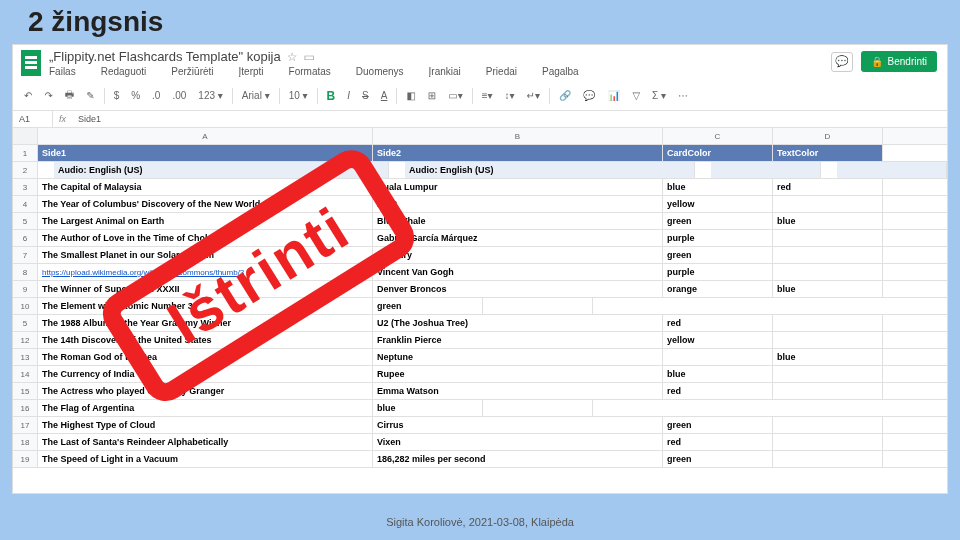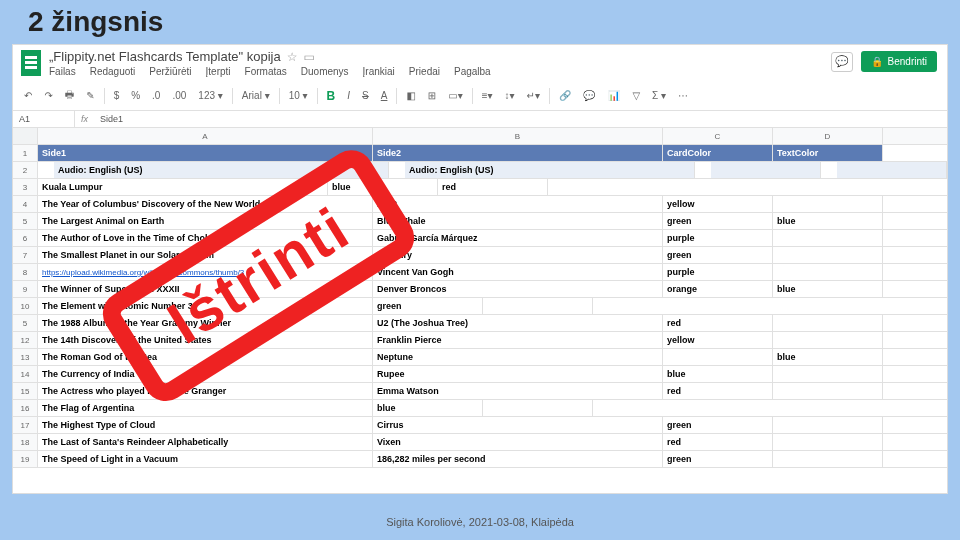--- a/index.html
+++ b/index.html
@@ -4,30 +4,30 @@
 <style>
   * { box-sizing: border-box; margin: 0; padding: 0; }
   body { width: 960px; height: 540px; font-family: Arial, sans-serif; background: #a3c8f0; position: relative; overflow: hidden; }
   .slide-title { font-size: 28px; font-weight: bold; color: #222; padding: 6px 28px; }
   .window { background: #fff; margin: 0 12px; height: 450px; position: relative; overflow: hidden; border: 1px solid #ddd; }
   .titlebar { display: flex; align-items: center; gap: 8px; padding: 4px 8px; font-size: 11px; color: #333; }
   .gs-logo { width: 20px; height: 26px; background: #0f9d58; position: relative; }
   .gs-logo::after { content: ""; position: absolute; top: 6px; left: 4px; right: 4px; height: 3px; background: #fff; box-shadow: 0 5px 0 #fff, 0 10px 0 #fff; }
   .doc-title { font-size: 13px; color: #444; }
   .star { color: #999; font-size: 12px; }
-  .menubar { display: flex; gap: 14px; padding: 2px 40px 4px; font-size: 10px; color: #555; border-bottom: 1px solid #ddd; }
+  .menubar { display: flex; gap: 25px; padding: 2px 40px 4px; font-size: 10px; color: #555; border-bottom: 1px solid #ddd; }
   .right-actions { position: absolute; right: 10px; top: 6px; display: flex; align-items: center; gap: 8px; }
   .comment-btn { width: 22px; height: 20px; border: 1px solid #ccc; border-radius: 3px; display: flex; align-items: center; justify-content: center; font-size: 11px; color: #666; }
   .share-btn { background: #0f9d58; color: #fff; font-size: 10px; padding: 5px 10px; border-radius: 3px; display: flex; align-items: center; gap: 4px; }
   .toolbar { display: flex; align-items: center; gap: 6px; padding: 4px 8px; border-bottom: 1px solid #e0e0e0; font-size: 10px; color: #555; }
   .tb-item { padding: 2px 3px; color: #666; font-size: 10px; }
   .tb-sep { width: 1px; height: 16px; background: #ddd; }
   .tb-bold { color: #0f9d58; font-weight: bold; font-size: 12px; }
   .namebox-row { display: flex; align-items: center; border-bottom: 1px solid #e0e0e0; font-size: 9px; color: #555; }
-  .namebox { width: 62px; padding: 3px 6px; border-right: 1px solid #e0e0e0; }
+  .namebox { width: 40px; padding: 3px 6px; border-right: 1px solid #e0e0e0; }
   .fx { padding: 3px 6px; font-style: italic; color: #888; }
   .fval { padding: 3px 6px; }
   .grid-wrap { display: flex; height: 340px; overflow: hidden; }
   .rowhead-col { width: 28px; background: #f8f9fa; border-right: 1px solid #e0e0e0; }
   .rowhead-col div { height: 17px; line-height: 17px; font-size: 8px; color: #666; text-align: center; border-bottom: 1px solid #e0e0e0; }
   .colheads { display: flex; height: 17px; background: #f8f9fa; border-bottom: 1px solid #e0e0e0; }
   .colheads div { font-size: 8px; color: #666; text-align: center; line-height: 17px; border-right: 1px solid #e0e0e0; }
   .grid-main { flex: 1; }
   .row { display: flex; height: 17px; border-bottom: 1px solid #e0e0e0; font-size: 9px; }
   .row > div { border-right: 1px solid #e0e0e0; padding: 1px 4px; white-space: nowrap; overflow: hidden; line-height: 15px; }
@@ -155,20 +155,21 @@
             <div class="colC hdr">CardColor</div>
             <div class="colD hdr">TextColor</div>
           </div>
           <div class="row">
             <div class="colA hdr2">Audio: English (US)</div>
             <div class="colB hdr2">Audio: English (US)</div>
             <div class="colC hdr2"></div>
             <div class="colD hdr2"></div>
           </div>
           <div class="row">
+            <div class="colA bold">The Capital of Malaysia</div>
             <div class="colB bold">Kuala Lumpur</div>
             <div class="colC bold">blue</div>
             <div class="colD bold">red</div>
           </div>
           <div class="row">
             <div class="colA bold">The Year of Columbus' Discovery of the New World</div>
             <div class="colB bold">1492</div>
             <div class="colC bold">yellow</div>
             <div class="colD bold"></div>
           </div>
@@ -225,21 +226,21 @@
             <div class="colC bold"></div>
             <div class="colD bold">blue</div>
           </div>
           <div class="row">
             <div class="colA bold">The Currency of India</div>
             <div class="colB bold">Rupee</div>
             <div class="colC bold">blue</div>
             <div class="colD bold"></div>
           </div>
           <div class="row">
-            <div class="colA bold">The Actress who played Hermione Granger</div>
+            <div class="colA bold">The Actress who played Currency Granger</div>
             <div class="colB bold">Emma Watson</div>
             <div class="colC bold">red</div>
             <div class="colD bold"></div>
           </div>
           <div class="row">
             <div class="colA bold">The Flag of Argentina</div>
             <div class="colC bold">blue</div>
             <div class="colD bold"></div>
           </div>
           <div class="row">

